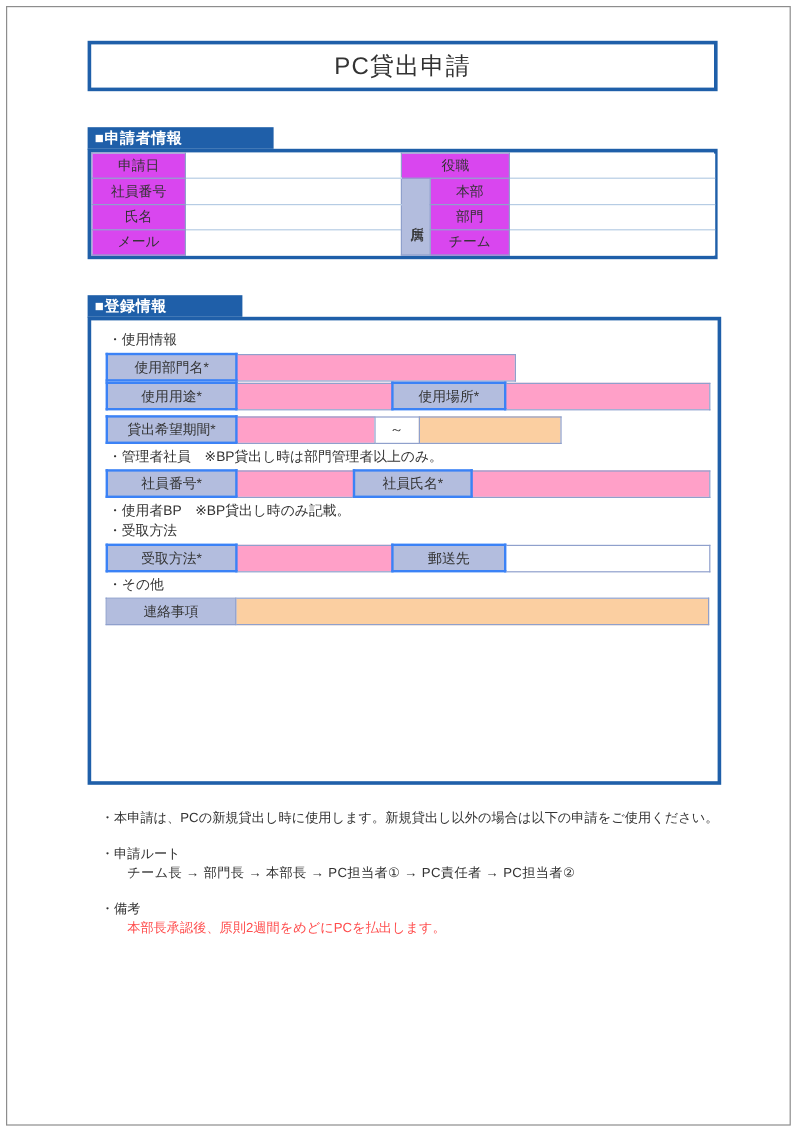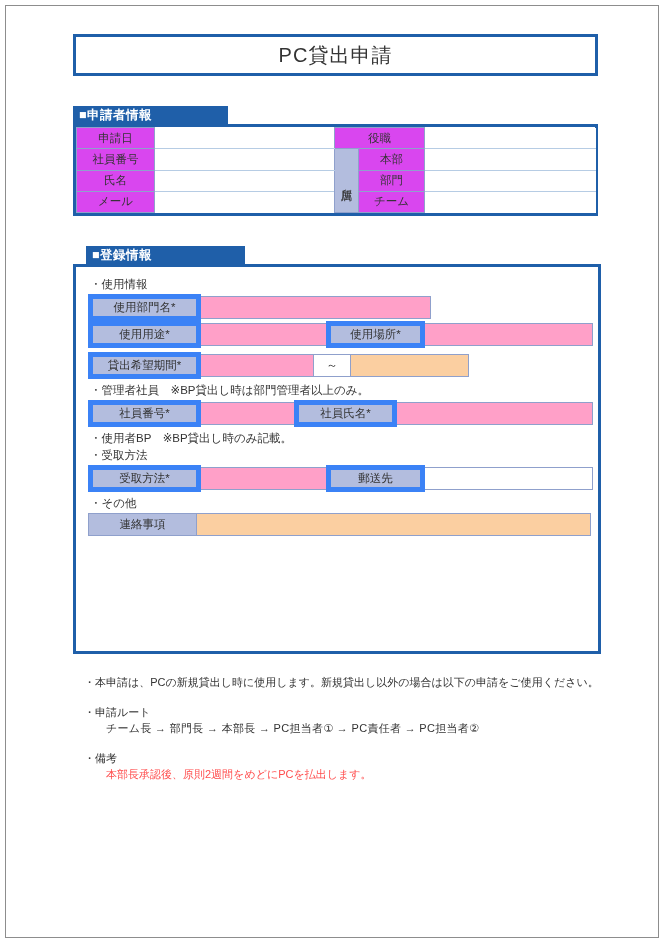--- a/index.html
+++ b/index.html
@@ -117,21 +117,21 @@
   .row-table td {
     height: 22px;
     font-size: 11.5px;
     text-align: center;
     vertical-align: middle;
     color: #333;
     padding: 0;
   }
   .cell-lbl {
     background: #b3bdde;
-    border: 5px solid #3b82f6;
+    border: 2px solid #3b82f6;
   }
   .cell-pink {
     background: #ffa0c8;
     border: 1px solid #8fa0cc;
   }
   .cell-orange {
     background: #fbcfa1;
     border: 1px solid #8fa0cc;
   }
   .cell-white {
@@ -215,21 +215,21 @@
         <tr>
           <td class="lbl">メール</td>
           <td class="val-white last"></td>
           <td class="lbl">チーム</td>
           <td class="val-white last"></td>
         </tr>
       </tbody>
     </table>
   </div>
 
-  <div class="section-banner" style="left:80px; top:240px; width:159px;">■登録情報</div>
+  <div class="section-banner" style="left:67px; top:240px; width:129px;">■登録情報</div>
 
   <div id="reg-wrap">
 
     <div class="sub-label">・使用情報</div>
     <table class="row-table" style="width:502px">
       <colgroup>
           <col style="width:108px">
           <col style="width:232px">
           <col style="width:162px">
         </colgroup>

